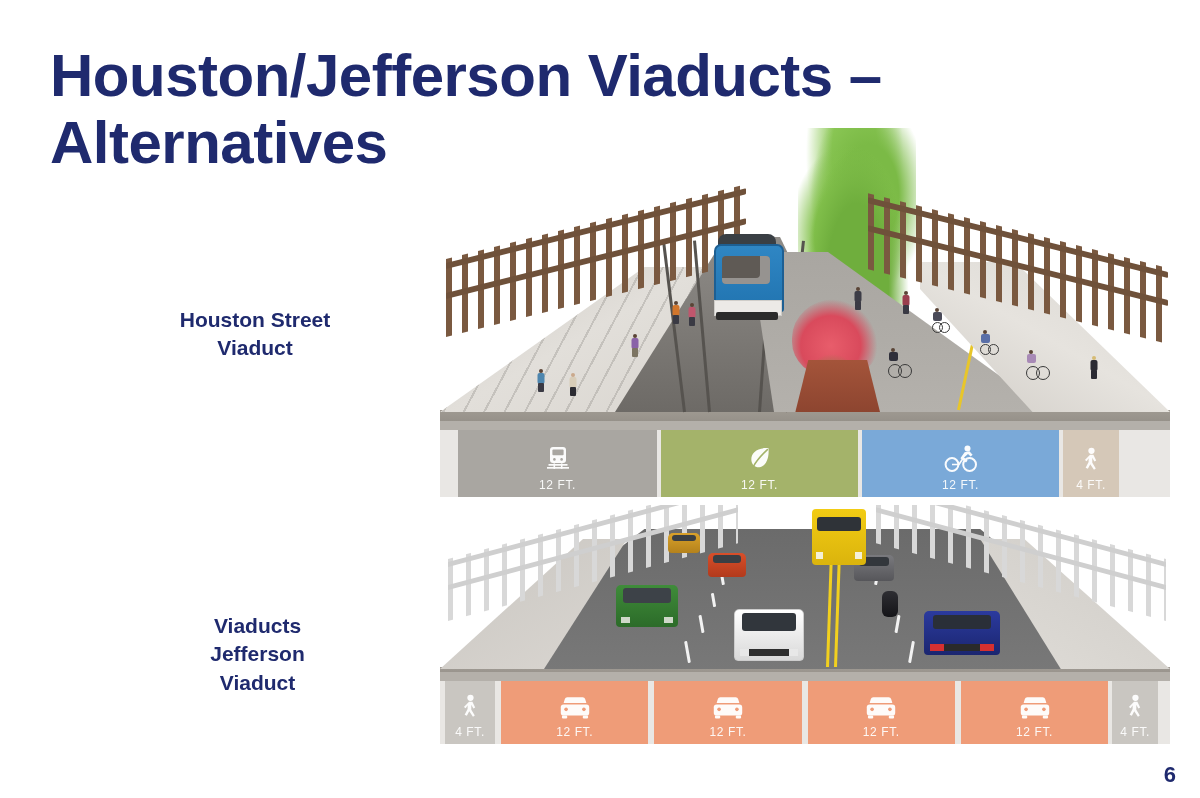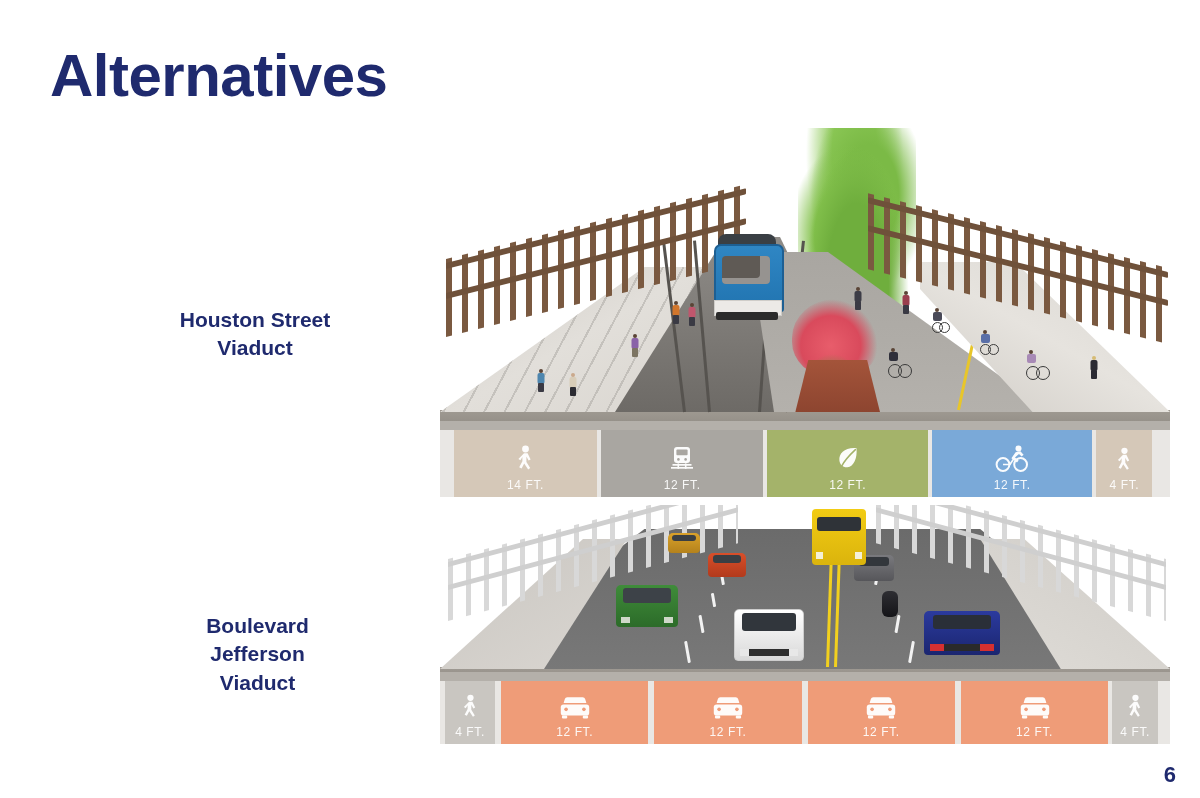--- a/index.html
+++ b/index.html
@@ -227,30 +227,31 @@
   }
   .seg.gap{background:#e9e7e4;}
   svg{display:block;}
 </style>
 </head>
 <body>
 
 <div class="slide">
 
   <div class="title">
+    <div>Houston/Jefferson Viaducts –</div>
     <div>Alternatives</div>
   </div>
 
   <div class="caption" id="cap-houston">
     <div>Houston Street</div>
     <div>Viaduct</div>
   </div>
 
   <div class="caption" id="cap-jefferson">
-    <div>Boulevard</div>
+    <div>Viaducts</div>
     <div>Jefferson</div>
     <div>Viaduct</div>
   </div>
 
   <div class="render" id="render-houston">
     <div class="sky"></div>
     <div class="h-deck">
 
       <div class="h-tree"></div>
 
@@ -360,29 +361,20 @@
           <i class="legs" style="background:#2b2b33;"></i>
       </div>
     </div>
   </div>
 
   <div class="legend" id="legend-houston">
     <div class="legend-top-rule"></div>
 
     <div class="seg gap" style="flex:0 0 14px;"></div>
 
-    <div class="seg" style="flex:1 1 146px;background:#d5c8b8;">
-      <span class="glyph">
-        <svg width="26" height="30" viewBox="0 0 26 30" aria-hidden="true">
-          <circle cx="13.5" cy="4" r="3.4" fill="#fff"></circle>
-          <path d="M12 8.2 L15.6 8.2 L18.6 14.4 L16.6 15.6 L14.4 11.6 L14.4 17 L18.2 23 L16.2 24.6 L12.2 18.6 L9.6 23.4 L7.2 22.2 L10.4 16.2 L10.4 12 L8.4 15.2 L6.4 14 Z" fill="#fff"></path>
-        </svg>
-      </span>
-      <span class="ft">14 FT.</span>
-    </div>
 
     <div class="seg gap" style="flex:0 0 4px;"></div>
 
     <div class="seg" style="flex:1 1 166px;background:#a9a6a1;">
       <span class="glyph">
         <svg width="28" height="30" viewBox="0 0 28 30" aria-hidden="true">
           <rect x="6" y="2" width="16" height="16" rx="3" fill="#fff"></rect>
           <rect x="8.4" y="4.6" width="11.2" height="5.6" rx="1" fill="#a9a6a1"></rect>
           <circle cx="10.4" cy="14.4" r="1.3" fill="#a9a6a1"></circle>
           <circle cx="17.6" cy="14.4" r="1.3" fill="#a9a6a1"></circle>

